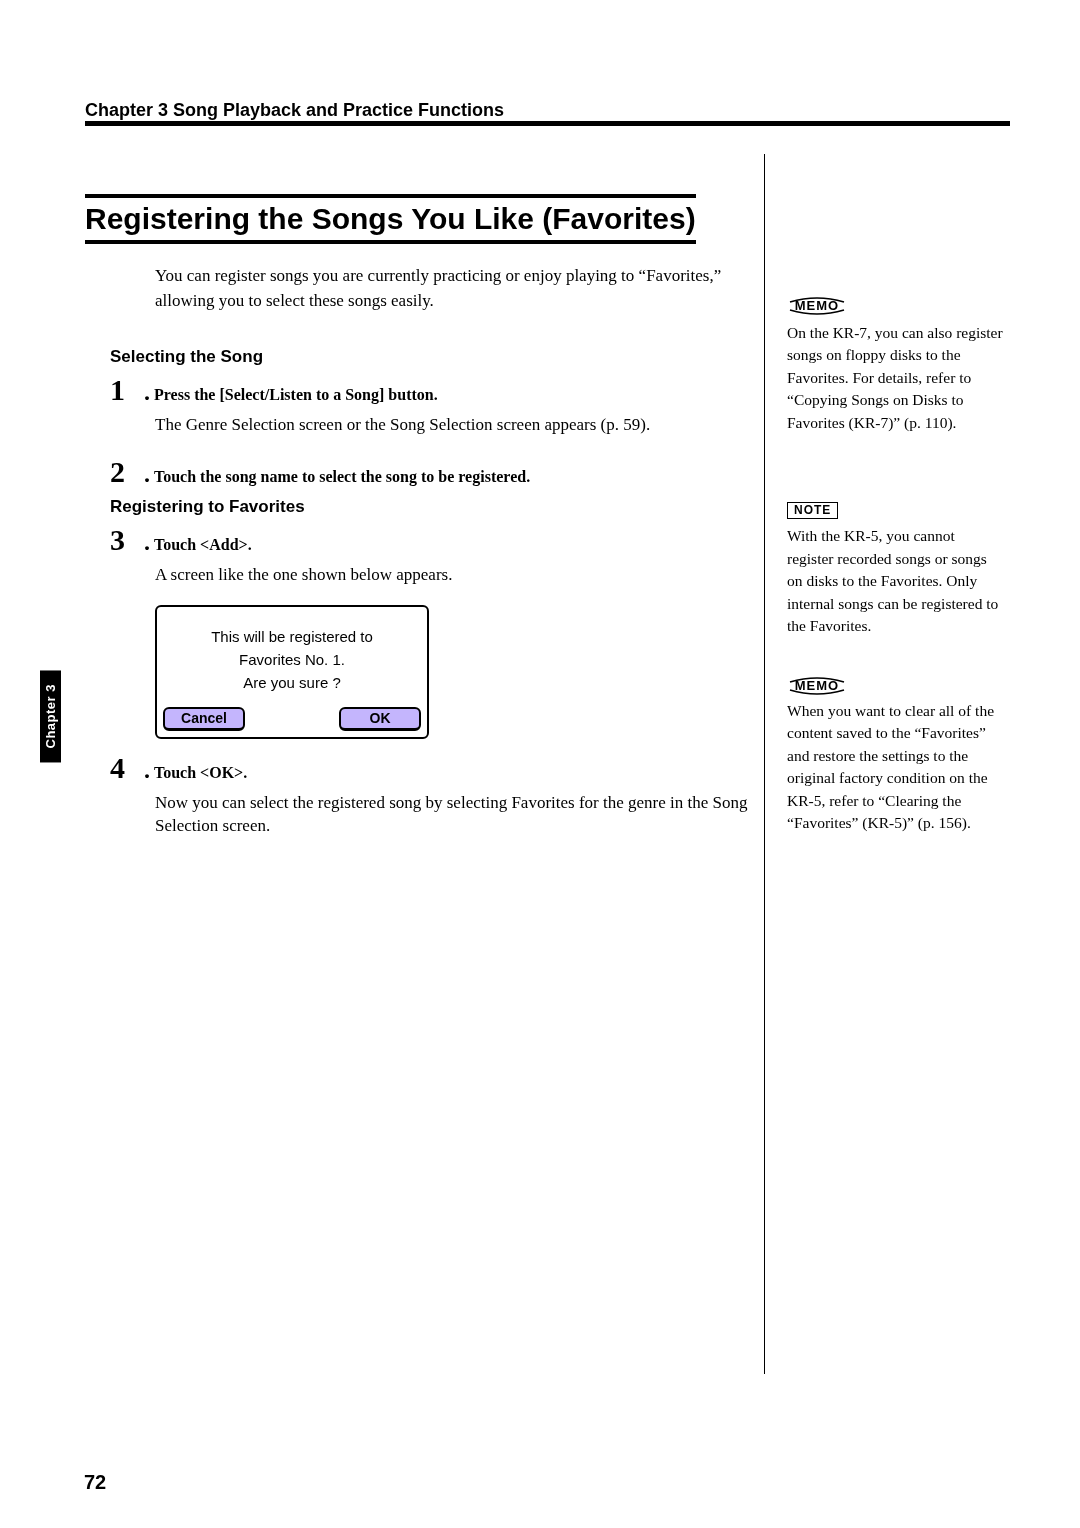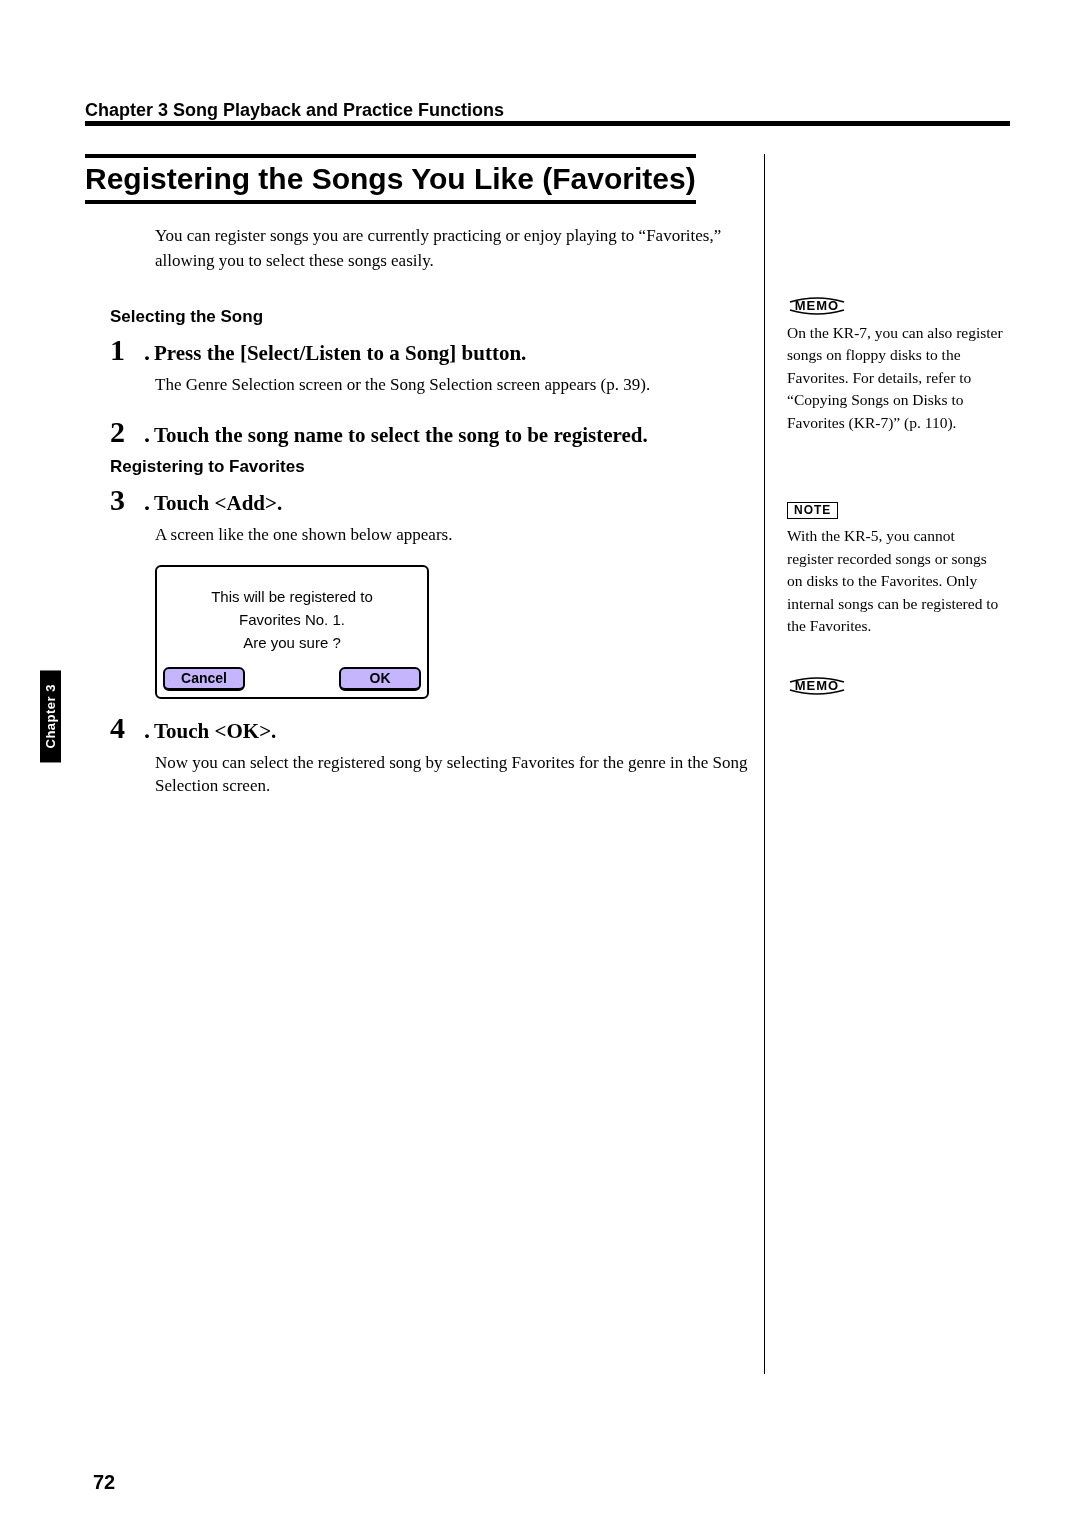--- a/index.html
+++ b/index.html
@@ -45,20 +45,21 @@
   }
   .main-title {
     font-family: Arial, Helvetica, sans-serif;
     font-weight: bold;
     font-size: 30px;
     border-top: 4px solid #000;
     border-bottom: 4px solid #000;
     padding: 4px 0;
     margin-bottom: 20px;
     display: inline-block;
+    margin-top: 40px;
   }
   .intro {
     font-size: 17px;
     margin-left: 70px;
     line-height: 1.45;
     margin-bottom: 34px;
   }
   .sub-heading {
     font-family: Arial, Helvetica, sans-serif;
     font-weight: bold;
@@ -77,21 +78,21 @@
     width: 34px;
     vertical-align: baseline;
   }
   .step-dot {
     font-weight: bold;
     font-size: 24px;
   }
   .step-title {
     font-family: "Times New Roman", serif;
     font-weight: bold;
-    font-size: 21px;
+    font-size: 16px;
   }
   .step-body {
     font-size: 17px;
     margin-left: 70px;
     margin-top: 2px;
     margin-bottom: 18px;
     line-height: 1.4;
   }
   .dialog-image {
     width: 270px;
@@ -133,21 +134,21 @@
     font-weight: bold;
     font-size: 13px;
     padding: 14px 3px;
     writing-mode: vertical-rl;
     transform: rotate(180deg);
     letter-spacing: 0.5px;
   }
   .page-num {
     position: absolute;
     bottom: 34px;
-    left: 93px;
+    left: 84px;
     font-family: Arial, Helvetica, sans-serif;
     font-weight: bold;
     font-size: 20px;
   }
   .side-block {
     margin-bottom: 36px;
   }
   .memo-label, .note-label {
     margin-top: 140px;
   }
@@ -184,21 +185,21 @@
     <div class="main-col">
       <div class="main-title">Registering the Songs You Like (Favorites)</div>
       <div class="intro">You can register songs you are currently practicing or enjoy playing to “Favorites,” allowing you to select these songs easily.</div>
 
       <div class="sub-heading">Selecting the Song</div>
 
       <div class="step">
         <span class="step-num">1</span><span class="step-dot">.</span>
         <span class="step-title">Press the [Select/Listen to a Song] button.</span>
       </div>
-      <div class="step-body">The Genre Selection screen or the Song Selection screen appears (p. 39).</div>
+      <div class="step-body">The Genre Selection screen or the Song Selection screen appears (p. 59).</div>
 
       <div class="step">
         <span class="step-num">2</span><span class="step-dot">.</span>
         <span class="step-title">Touch the song name to select the song to be registered.</span>
       </div>
 
       <div class="sub-heading">Registering to Favorites</div>
 
       <div class="step">
         <span class="step-num">3</span><span class="step-dot">.</span>
@@ -245,19 +246,20 @@
       </div>
 
       <div class="side-block" style="margin-top:30px;">
         <div>
           <svg width="60" height="22" viewBox="0 0 60 22">
             <path d="M3 8 Q 30 0 57 8" fill="none" stroke="#000" stroke-width="1.6"></path>
             <path d="M3 16 Q 30 24 57 16" fill="none" stroke="#000" stroke-width="1.6"></path>
             <text x="30" y="16" text-anchor="middle" font-family="Arial" font-weight="bold" font-size="13" letter-spacing="1">MEMO</text>
           </svg>
         </div>
+        <div class="side-text">When you want to clear all of the content saved to the “Favorites” and restore the settings to the original factory condition on the KR-5, refer to “Clearing the “Favorites” (KR-5)” (p. 156).</div>
       </div>
 
     </div>
   </div>
 
   <div class="page-num">72</div>
 </div>
 
 </body></html>

